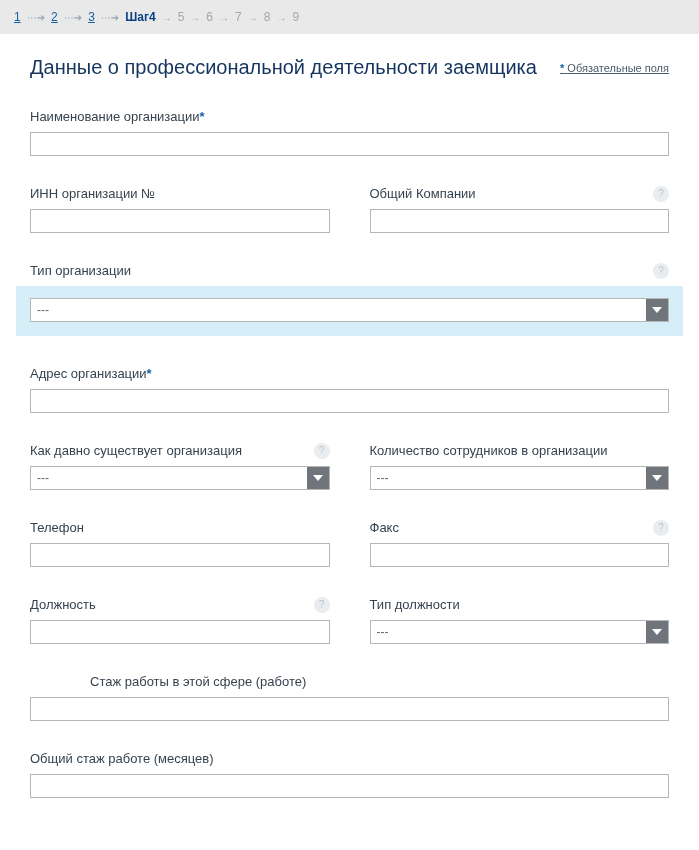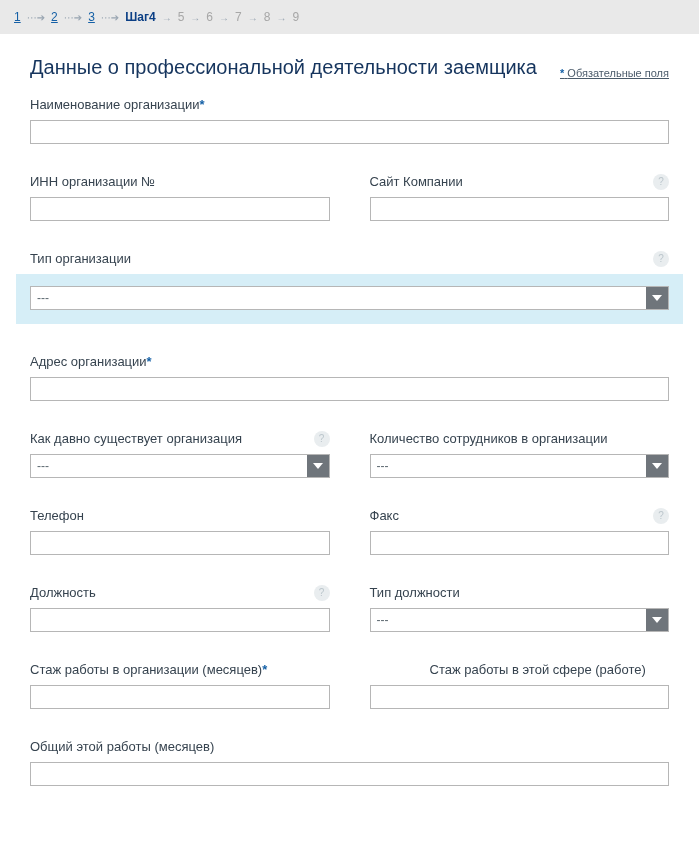--- a/index.html
+++ b/index.html
@@ -35,22 +35,22 @@
   .step-arrow {
     color: #9aa6b2;
     font-size: 10px;
   }
   .content {
     padding: 22px 30px 30px 30px;
   }
   .header-row {
     display: flex;
     justify-content: space-between;
-    align-items: flex-end;
-    margin-bottom: 18px;
+    align-items: center;
+    margin-bottom: 30px;
   }
   h1 {
     font-size: 20px;
     font-weight: normal;
     color: #16355e;
   }
   .req-note {
     font-size: 11px;
     color: #4a5a6a;
     text-decoration: underline;
@@ -170,21 +170,21 @@
     <input class="input" type="text" style="">
   </div>
 
   <div class="row2">
     <div class="field">
       <label>ИНН организации №</label>
       <input class="input" type="text" style="">
     </div>
     <div class="field">
       <label>
-        <span>Сайт Компании</span>
+        <span>Общий Компании</span>
         <span class="help">?</span>
       </label>
       <input class="input" type="text" style="">
     </div>
   </div>
 
   <div class="field" style="margin-bottom:6px;">
     <label>
       <span>Тип организации</span>
       <span class="help">?</span>
@@ -271,29 +271,23 @@
             <svg viewBox="0 0 10 10">
               <path d="M0 2 L10 2 L5 8 Z"></path>
             </svg>
           </span>
       </div>
     </div>
   </div>
 
   <div class="row2">
     <div class="field">
-      <label>
-        <span>Стаж работы в организации (месяцев)</span><span class="star">*</span>
-      </label>
-      <input class="input" type="text" style="">
-    </div>
-    <div class="field">
       <label style="padding-left:60px">Стаж работы в этой сфере (работе)</label>
       <input class="input" type="text" style="">
     </div>
   </div>
 
   <div class="field">
-    <label>Общий этой работы (месяцев)</label>
+    <label>Общий стаж работе (месяцев)</label>
     <input class="input" type="text" style="">
   </div>
 
 </div>
 
 </body></html>

